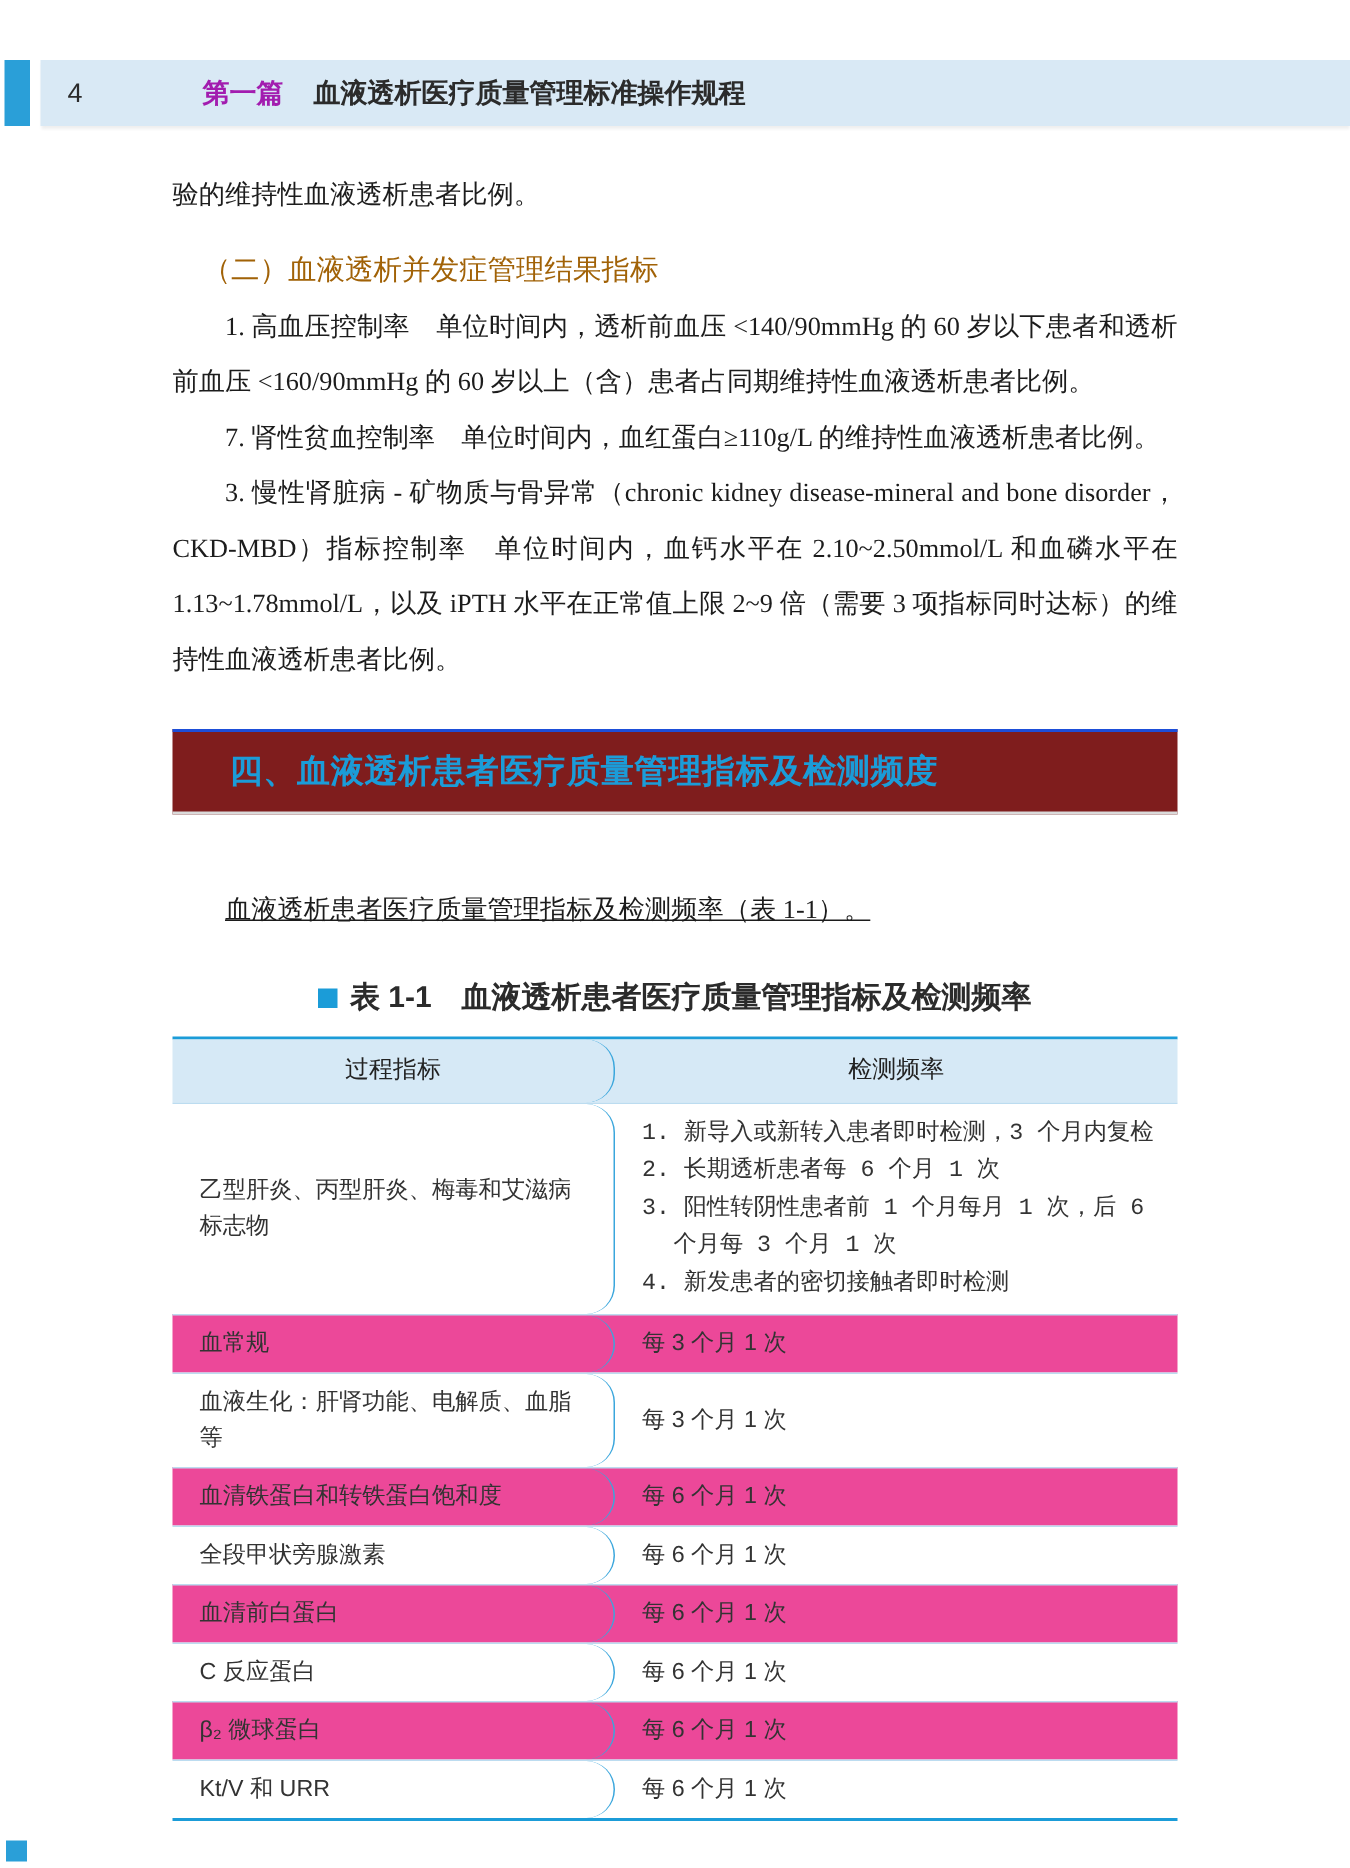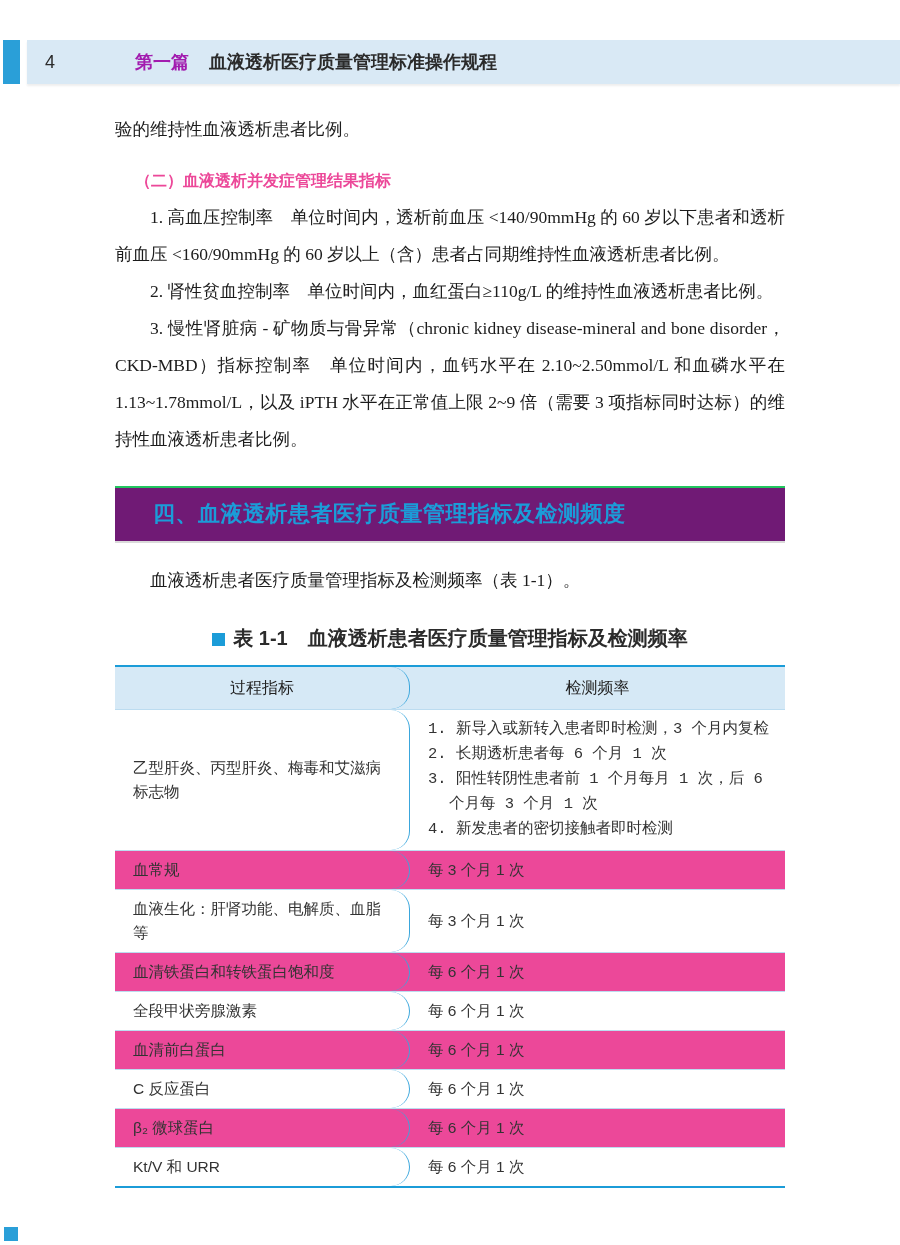--- a/index.html
+++ b/index.html
@@ -25,35 +25,35 @@
   .running-head .booktitle{margin-left:20px;font-size:18px;font-weight:bold;color:#2b2b2b;}
   
   .content{position:absolute;left:115px;width:670px;top:84px;}
   .bodytext{font-size:17.5px;line-height:37px;text-align:justify;margin:0;}
   .no-indent{text-indent:0;}
   .indent{text-indent:2em;}
   .intro{margin-top:27px;}
   .subsection-heading{
     margin:17px 0 2px 0;padding-left:20px;
     font-family:"Liberation Sans","DejaVu Sans",sans-serif;
-    font-size:16px;font-weight:bold;color:#ec4899;line-height:32px;
+    font-size:19px;font-weight:normal;color:#a16207;line-height:32px;
   }
   
   .section-band{
     margin-top:28px;width:100%;
-    border-top:2px solid #22c55e;border-bottom:2px solid #dadada;
-    background:#701a75;
+    border-top:2px solid #1d4ed8;border-bottom:2px solid #dadada;
+    background:#7f1d1d;
     padding:11px 0 12px 0;
   }
   .section-band h2{
     margin:0;padding-left:38px;
     font-family:"Liberation Sans","DejaVu Sans",sans-serif;
     font-size:22px;font-weight:bold;color:#1b9cd8;letter-spacing:.5px;
   }
-  .lead{margin-top:19px;}
+  .lead{margin-top:45px;text-decoration:underline;}
   
   .table-caption{
     margin-top:26px;text-align:center;
     font-family:"Liberation Sans","DejaVu Sans",sans-serif;
     font-size:20px;font-weight:bold;color:#2b2b2b;
   }
   .caption-marker{
     display:inline-block;width:13px;height:13px;background:#1b9cd8;
     margin-right:8px;vertical-align:-1px;
   }
@@ -89,21 +89,21 @@
   <span class="booktitle">血液透析医疗质量管理标准操作规程</span>
 </div>
 
 <div class="content">
 
   <p class="bodytext no-indent intro">验的维持性血液透析患者比例。</p>
 
   <h3 class="subsection-heading">（二）血液透析并发症管理结果指标</h3>
 
   <p class="bodytext indent">1. 高血压控制率　单位时间内，透析前血压 &lt;140/90mmHg 的 60 岁以下患者和透析前血压 &lt;160/90mmHg 的 60 岁以上（含）患者占同期维持性血液透析患者比例。</p>
-  <p class="bodytext indent">2. 肾性贫血控制率　单位时间内，血红蛋白≥110g/L 的维持性血液透析患者比例。</p>
+  <p class="bodytext indent">7. 肾性贫血控制率　单位时间内，血红蛋白≥110g/L 的维持性血液透析患者比例。</p>
   <p class="bodytext indent">3. 慢性肾脏病 - 矿物质与骨异常（chronic kidney disease-mineral and bone disorder，CKD-MBD）指标控制率　单位时间内，血钙水平在 2.10~2.50mmol/L 和血磷水平在 1.13~1.78mmol/L，以及 iPTH 水平在正常值上限 2~9 倍（需要 3 项指标同时达标）的维持性血液透析患者比例。</p>
 
   <div class="section-band">
     <h2>四、血液透析患者医疗质量管理指标及检测频度</h2>
   </div>
 
   <p class="bodytext indent lead">血液透析患者医疗质量管理指标及检测频率（表 1-1）。</p>
 
   <div class="table-caption">
     <span class="caption-marker"></span><span>表 1-1　血液透析患者医疗质量管理指标及检测频率</span>

